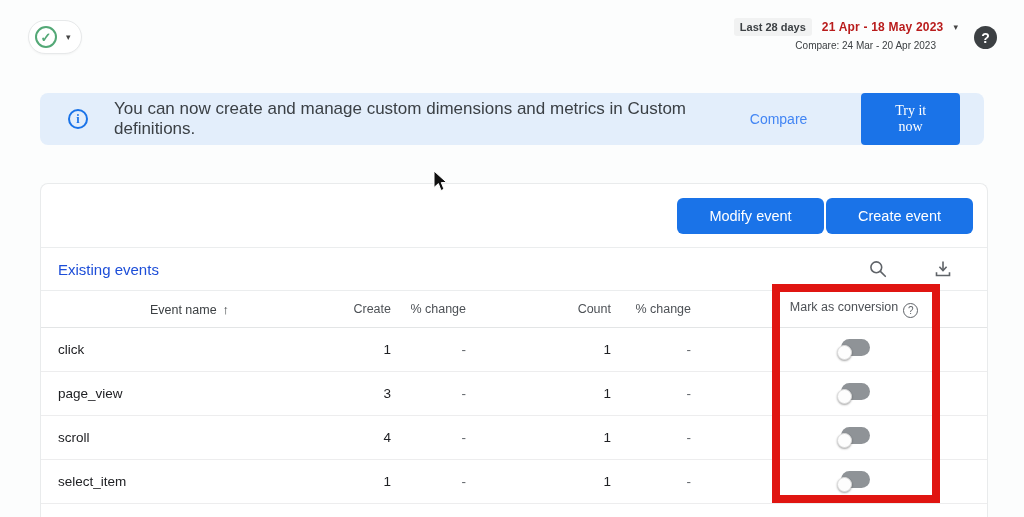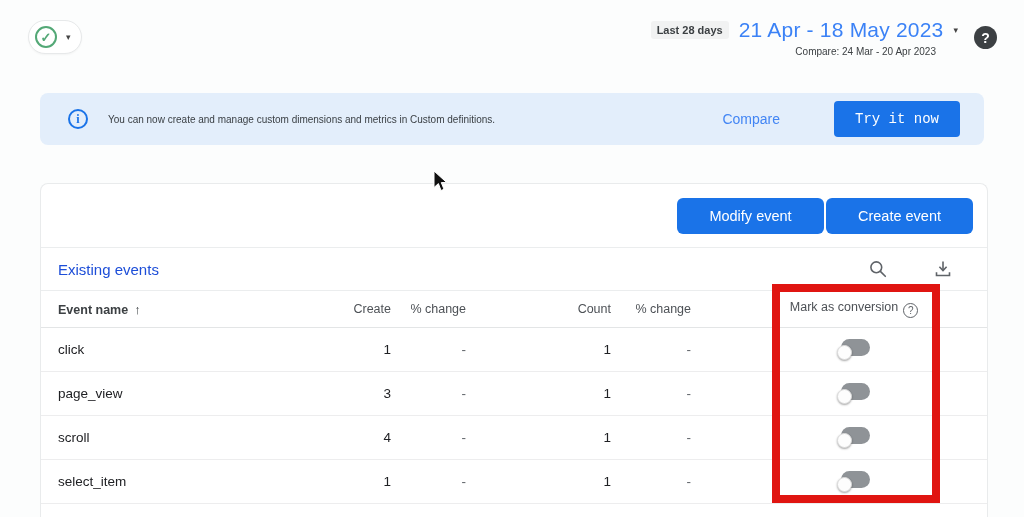--- a/index.html
+++ b/index.html
@@ -30,21 +30,21 @@
   .caret { font-size:9px; color:#444; line-height:1; }
 
   .daterange {
     position:absolute; top:18px; right:66px; text-align:right;
   }
   .daterange .line1 { display:flex; align-items:center; justify-content:flex-end; gap:10px; cursor:pointer; }
   .preset-badge {
     font-size:11px; font-weight:bold; color:#3c4043;
     background:#f1f2f2; padding:3px 6px; border-radius:3px;
   }
-  .range-text { font-size:21px; font-weight:normal; color:#3b82f6; letter-spacing:.2px; }
+  .range-text { font-size:12px; font-weight:bold; color:#b91c1c; letter-spacing:.2px; }
   .compare-text { font-size:10px; color:#3c4043; margin-top:4px; margin-right:22px; }
 
   .help-circle {
     position:absolute; top:26px; left:974px;
     width:23px; height:23px; border-radius:50%;
     background:#3c4043; color:#fff;
     display:flex; align-items:center; justify-content:center;
     font-size:14px; font-weight:bold; cursor:pointer;
   }
 
@@ -54,30 +54,30 @@
     background:#e3eefb; border-radius:8px;
     display:flex; align-items:center;
   }
   .info-circle {
     width:20px; height:20px; border-radius:50%;
     border:2px solid #1a73e8; color:#1a73e8;
     margin-left:28px; flex:0 0 auto;
     display:flex; align-items:center; justify-content:center;
     font-size:12px; font-weight:bold; font-family:"Liberation Serif", serif;
   }
-  .banner-text { margin-left:20px; font-size:10px; color:#3b4045; }
+  .banner-text { margin-left:26px; font-size:17px; color:#3b4045; }
   .banner-spacer { flex:1; }
   .dismiss-link {
     color:#4285f4; font-size:14px; font-weight:500;
     margin-right:54px; cursor:pointer; background:none; border:none;
     font-family:inherit;
   }
   .try-btn {
     margin-right:24px; background:#1a73e8; color:#fff; border:none;
-    font-size:14px; font-family:Liberation Mono, monospace;
+    font-size:14px; font-family:Liberation Serif, serif;
     padding:10px 21px; border-radius:4px; cursor:pointer;
   }
 
   
   .card {
     position:absolute; left:40px; top:183px; width:948px; height:334px;
     background:#fff; border:1px solid #e9ebec; border-bottom:none;
     border-radius:8px 8px 0 0;
   }
   .actions-row {
@@ -104,21 +104,21 @@
     height:37px; border-bottom:1px solid #e3e5e6;
     display:flex; align-items:center;
     font-size:12.5px; color:#4d5156;
   }
   .col-name   { width:280px; padding-left:17px; }
   .col-count  { width:70px;  text-align:right; }
   .col-chg1   { width:75px;  text-align:right; }
   .col-users  { width:145px; text-align:right; }
   .col-chg2   { width:80px;  text-align:right; }
   .col-conv   { flex:1; text-align:center; padding-left:30px; }
-  .thead .col-name { font-weight:bold; color:#3c4043; font-size:12.5px; }
+  .thead .col-name { font-weight:normal; color:#3c4043; font-size:12.5px;text-align:center; }
   .sort-arrow { font-size:13px; color:#3c4043; margin-left:6px; }
   .q-circle {
     display:inline-flex; width:15px; height:15px; border-radius:50%;
     border:1px solid #5f6368; color:#5f6368;
     align-items:center; justify-content:center;
     font-size:10px; margin-left:5px; vertical-align:-3px; cursor:pointer;
   }
   .trow {
     height:44px; border-bottom:1px solid #ededee;
     display:flex; align-items:center;

